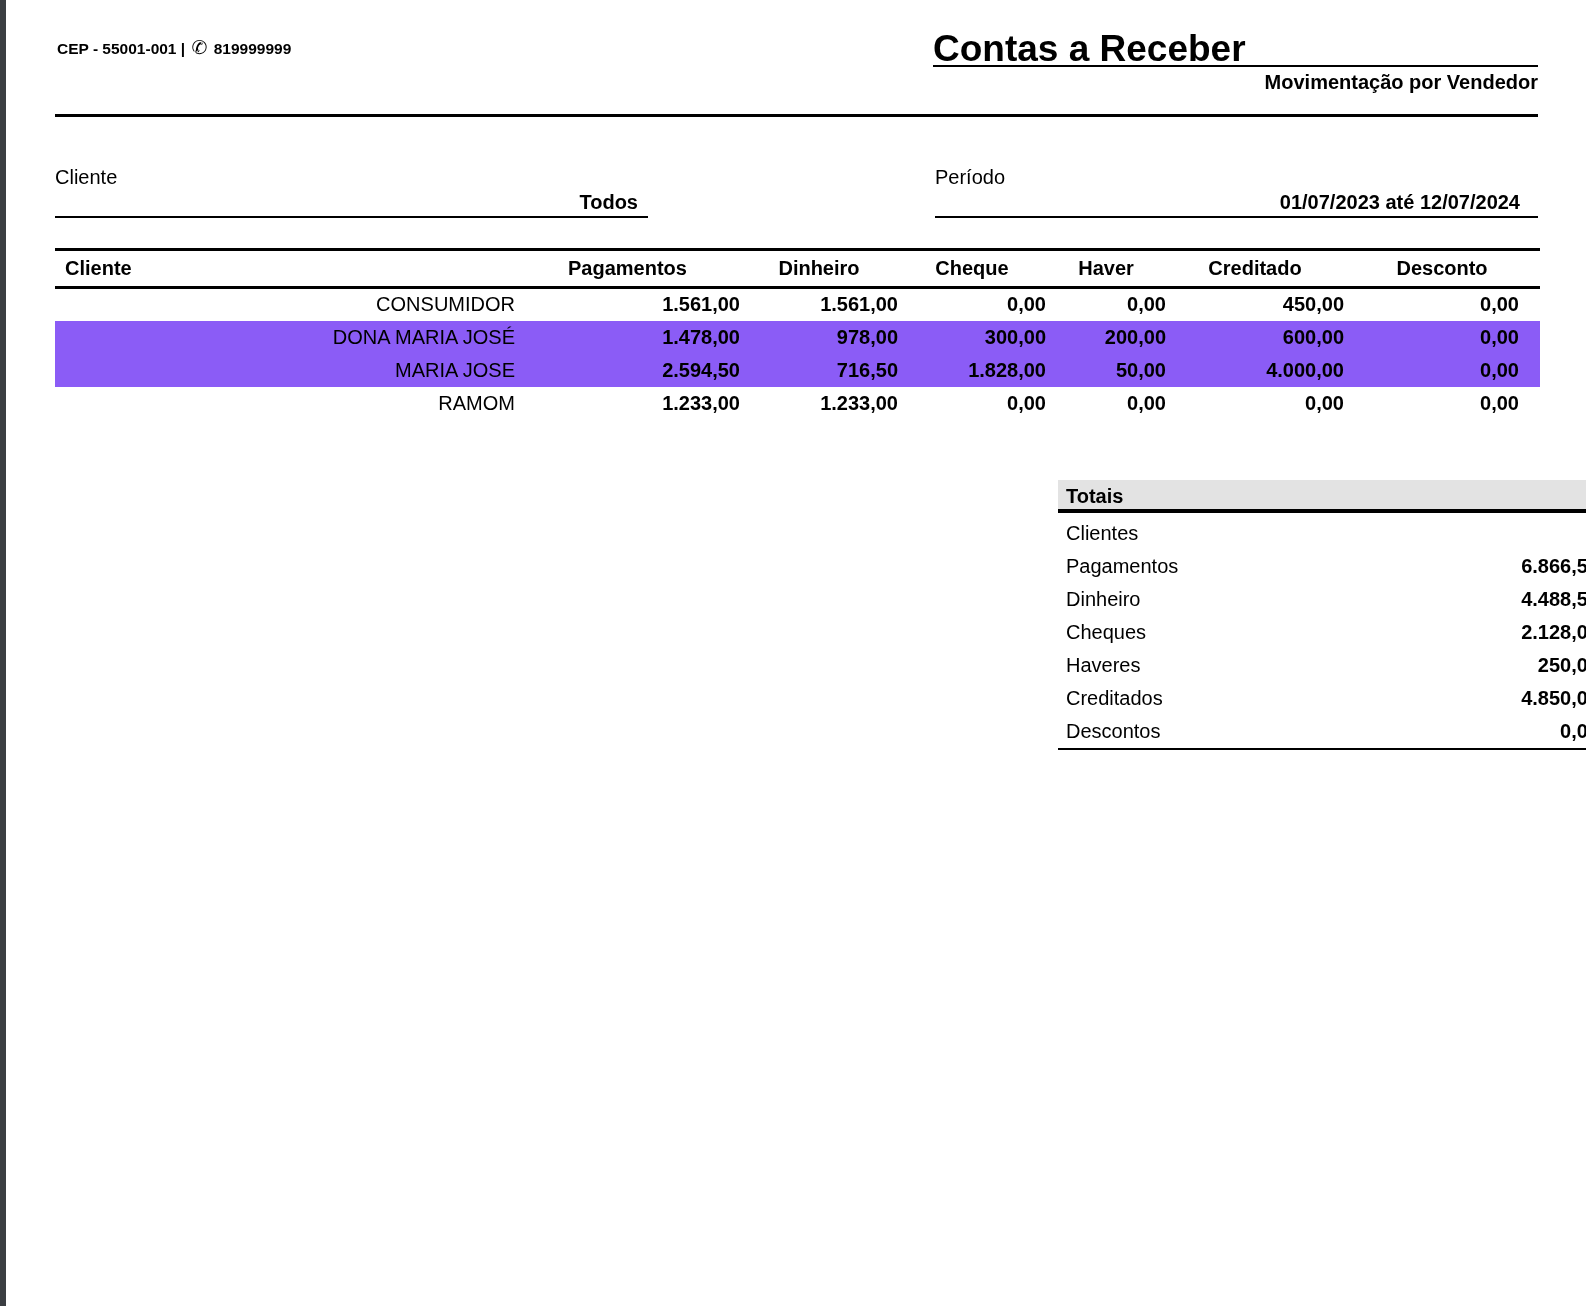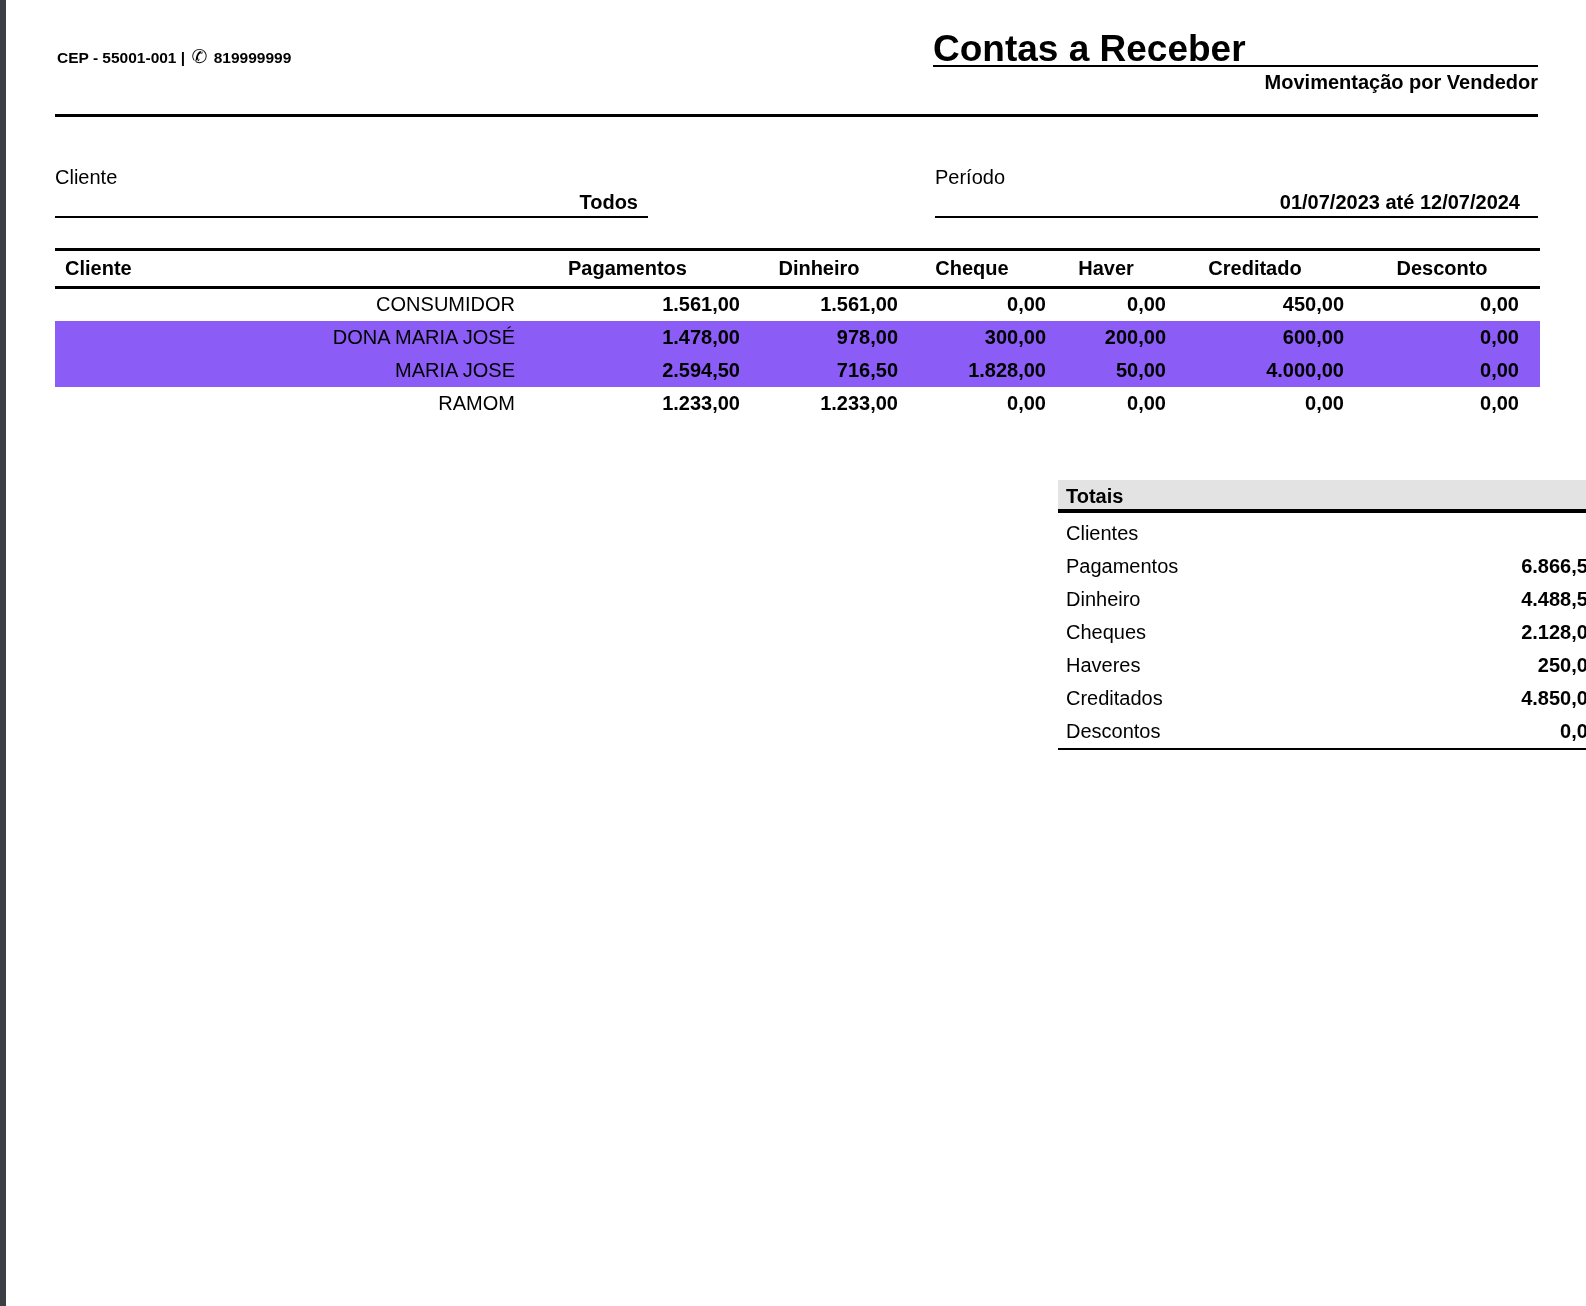--- a/index.html
+++ b/index.html
@@ -7,21 +7,21 @@
   body {
     font-family:"Liberation Sans","DejaVu Sans",sans-serif;
     color:#000; background:#fff; position:relative;
   }
   .left-bar { position:absolute; left:0; top:0; width:6px; height:1306px; background:#3b3e42; }
 
   
   .company { position:absolute; left:57px; top:30px; }
   .company-name { font-size:21px; font-weight:bold; letter-spacing:.2px; }
   .company-address { font-size:15.5px; font-weight:bold; margin-top:8px; }
-  .company-cep { font-size:15.5px; font-weight:bold; margin-top:15px; }
+  .company-cep { font-size:15.5px; font-weight:bold; margin-top:6px; }
   .phone-icon { font-size:19px; font-weight:normal; margin:0 2px; }
 
   .report-title { position:absolute; left:933px; top:28px; width:605px; font-size:37px; font-weight:bold; }
   .title-underline { position:absolute; left:933px; top:65px; width:605px; height:2px; background:#000; }
   .report-subtitle { position:absolute; left:933px; top:71px; width:605px; font-size:20px; font-weight:bold; text-align:right; }
 
   .header-divider { position:absolute; left:55px; top:114px; width:1483px; height:3px; background:#000; }
 
   
   .filter-label { position:absolute; font-size:20px; }

